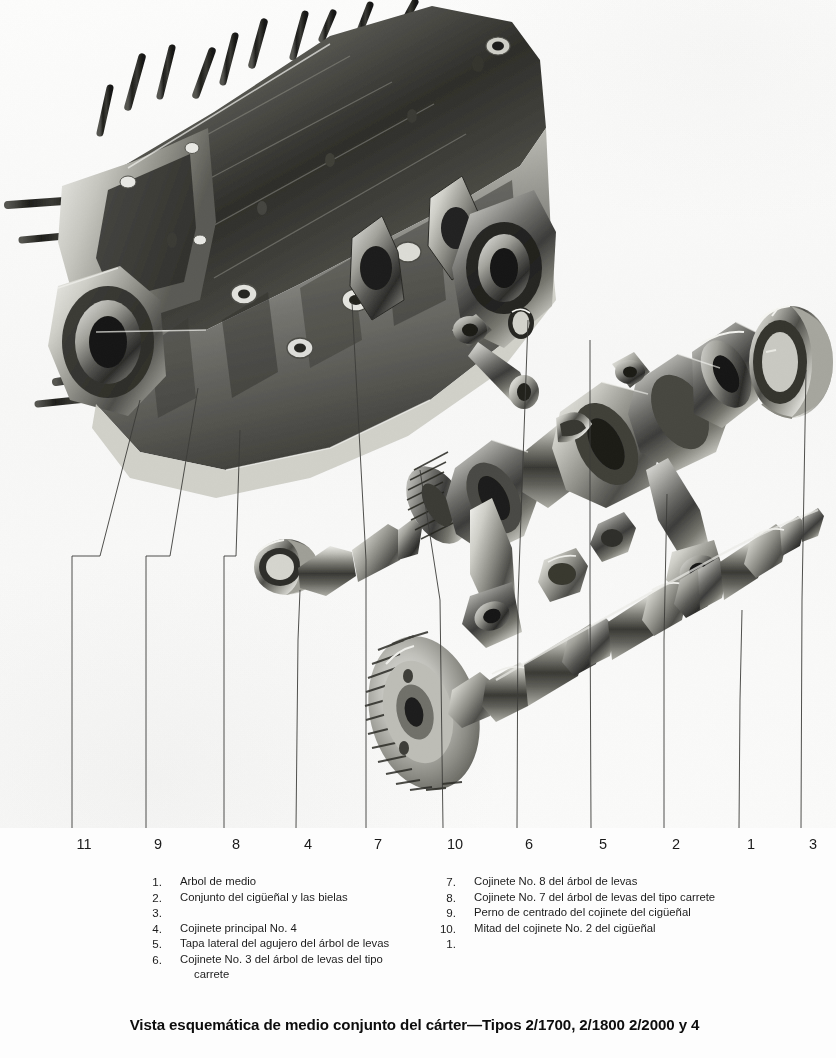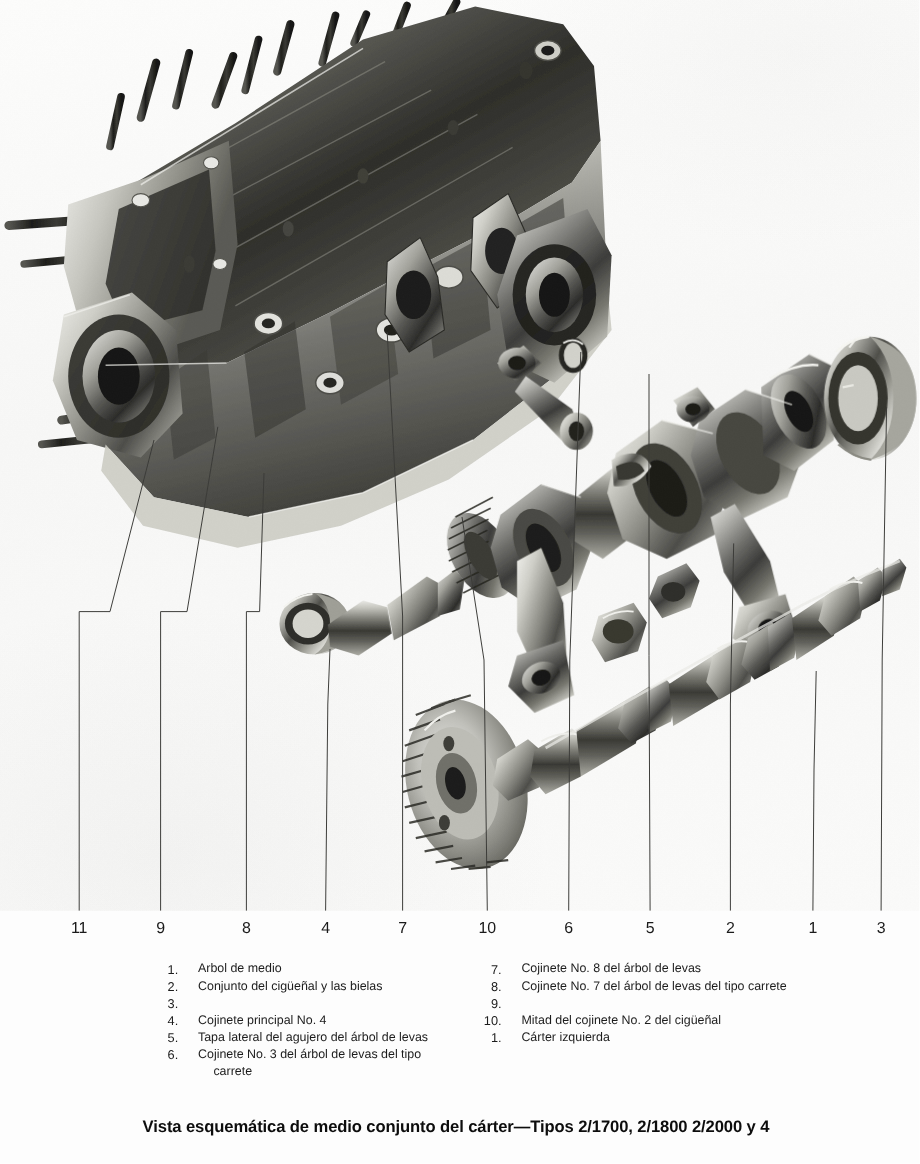--- a/index.html
+++ b/index.html
@@ -32,21 +32,21 @@
       radial-gradient(ellipse 50% 30% at 86% 6%, rgba(190,190,188,.08), rgba(255,255,255,0) 70%),
       linear-gradient(176deg, #fcfcfb 0%, #f7f7f6 45%, #fafaf9 100%);
     overflow: hidden;
   }
 
   #plate svg { position: absolute; left: 0; top: 0; }
 
   
   #callout-row {
     position: absolute;
-    left: 0; top: 836px;
+    left: 12px; top: 836px;
     width: 700px; height: 24px;
   }
   .callout-num {
     position: absolute;
     top: 0;
     font-family: "Liberation Sans", sans-serif;
     font-size: 14.5px;
     font-weight: 400;
     color: #1a1a1a;
     letter-spacing: 0px;
@@ -573,27 +573,27 @@
       <div class="legend-item">
         <span class="lnum">7.</span>
         <span class="ltext">Cojinete No. 8 del árbol de levas</span>
       </div>
       <div class="legend-item">
         <span class="lnum">8.</span>
         <span class="ltext">Cojinete No. 7 del árbol de levas del tipo carrete</span>
       </div>
       <div class="legend-item">
         <span class="lnum">9.</span>
+        <span class="ltext">Perno de centrado del cojinete del cigüeñal</span>
       </div>
       <div class="legend-item">
         <span class="lnum">10.</span>
         <span class="ltext">Mitad del cojinete No. 2 del cigüeñal</span>
       </div>
       <div class="legend-item">
         <span class="lnum">1.</span>
-        <span class="ltext">Cárter izquierda</span>
       </div>
     </div>
   </div>
 
   <div id="caption">Vista esquemática de medio conjunto del cárter—Tipos 2/1700, 2/1800 2/2000 y 4</div>
 
 </div>
 
 </body></html>

